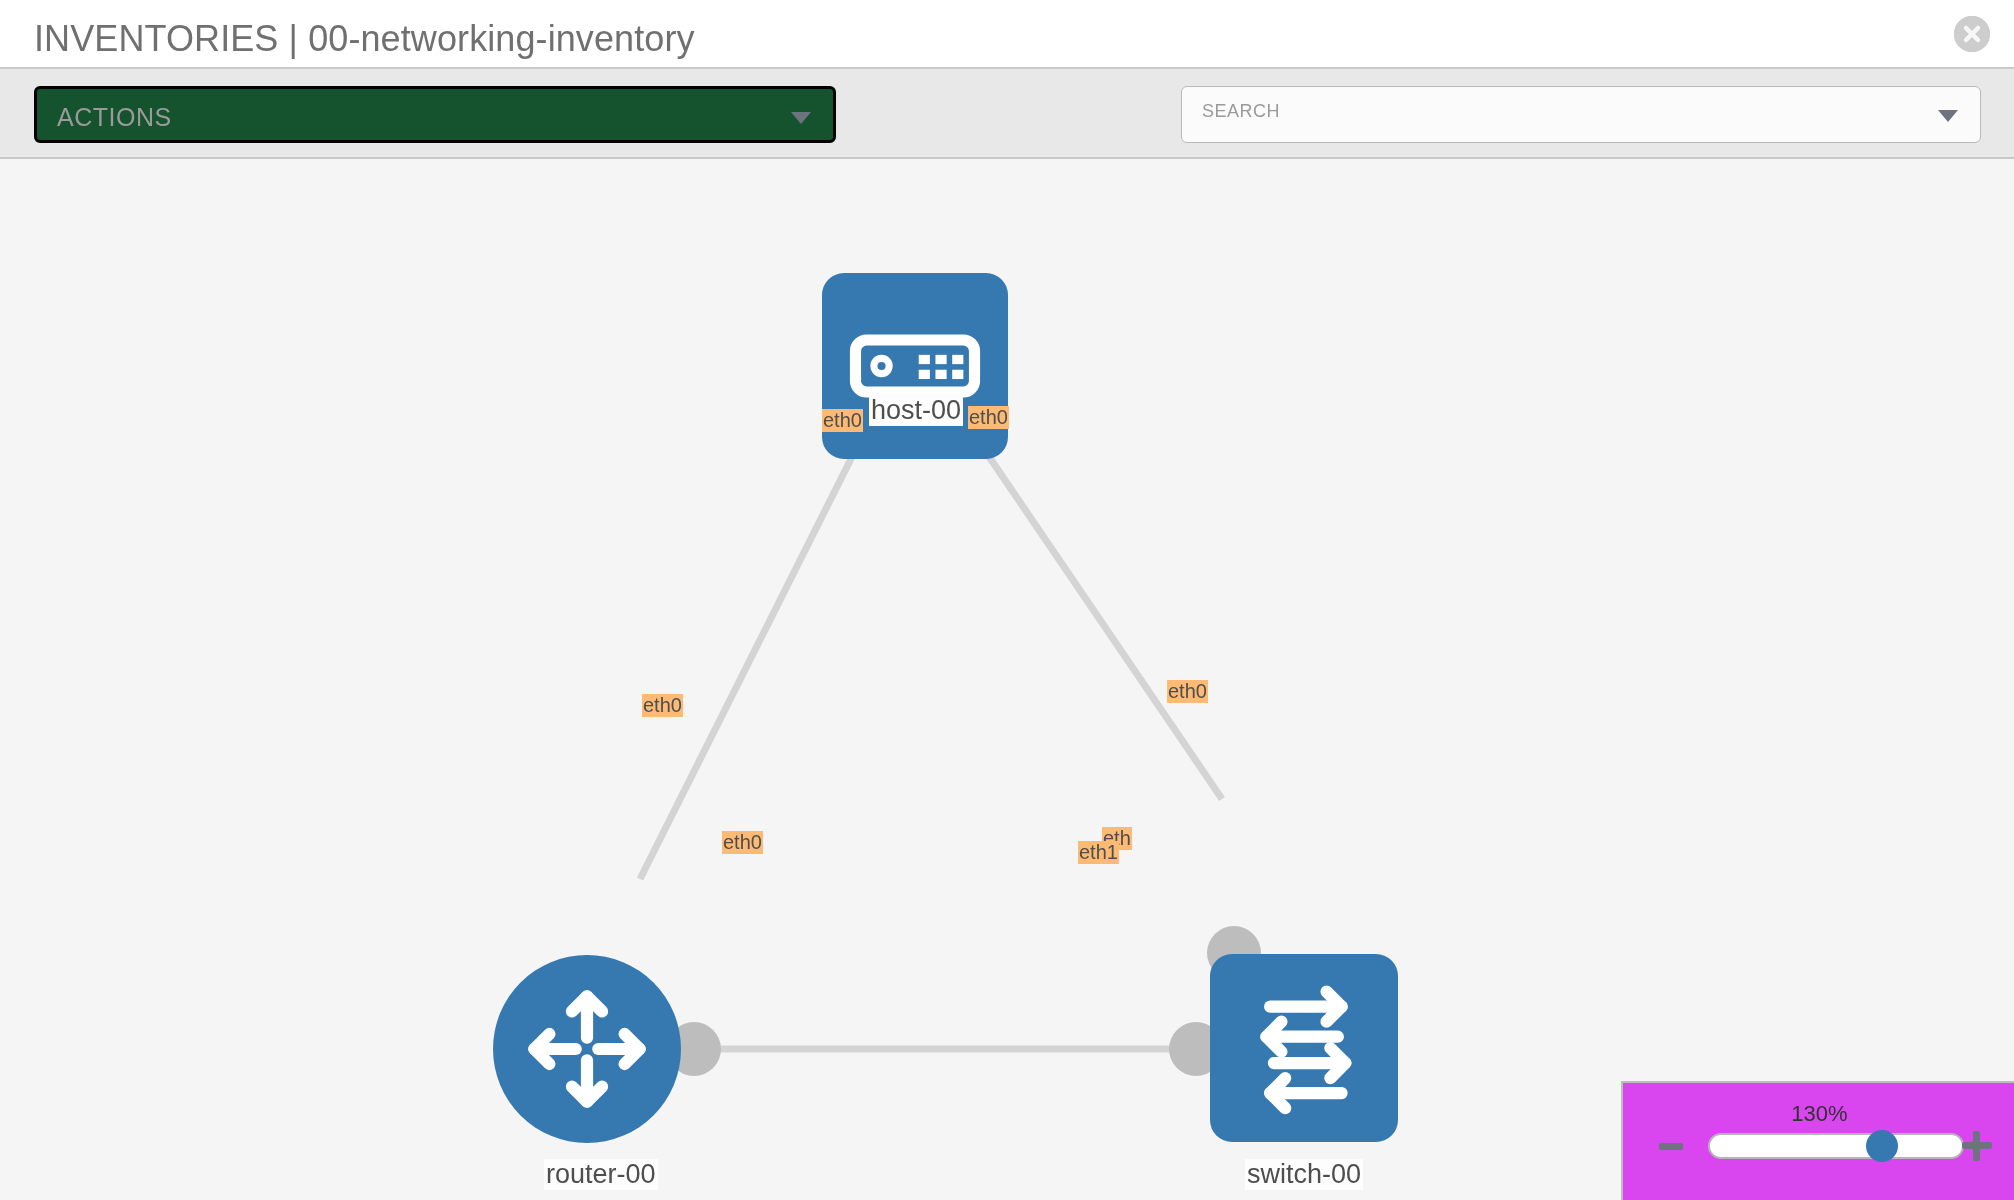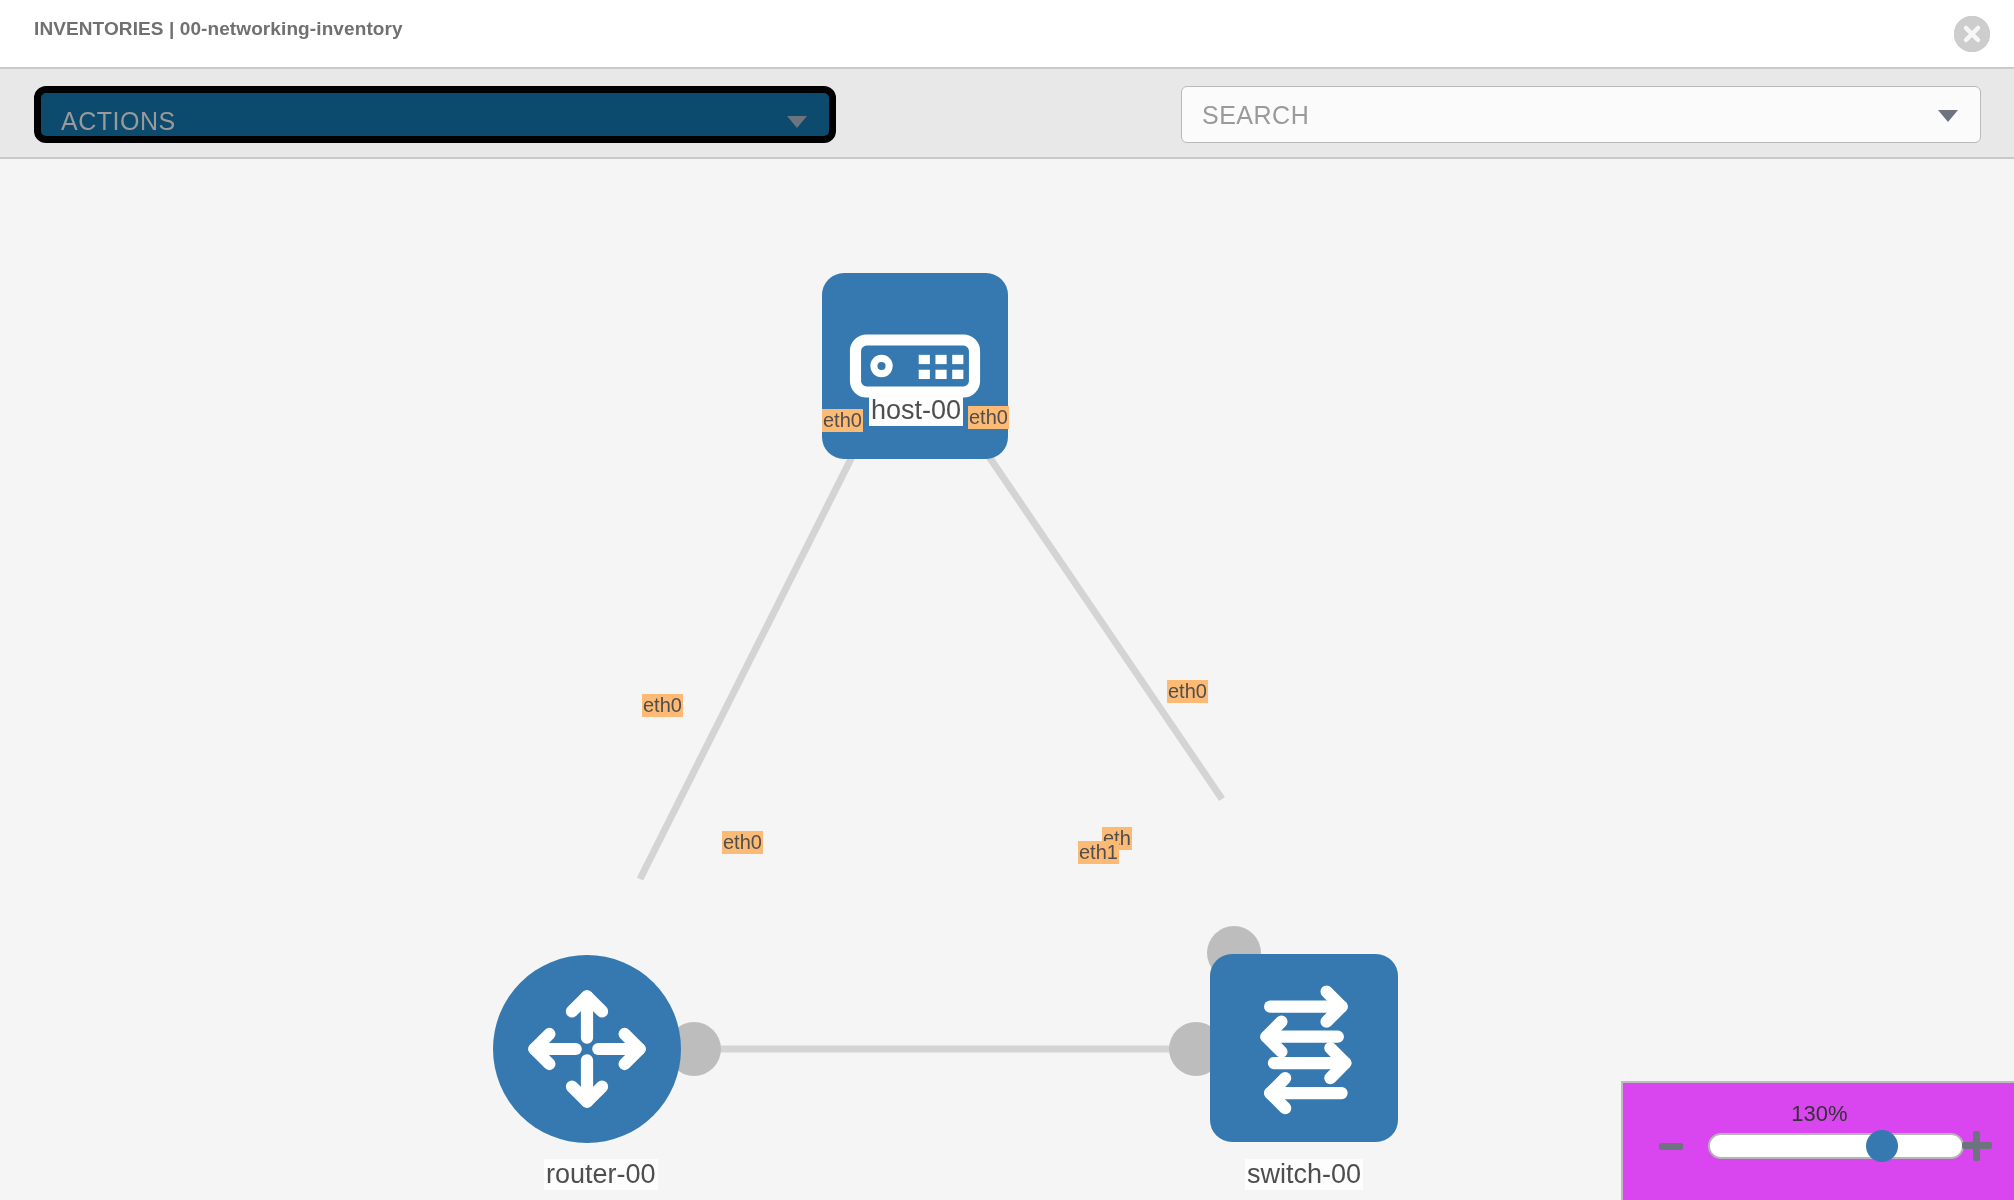--- a/index.html
+++ b/index.html
@@ -22,22 +22,22 @@
     width: 2014px;
     height: 69px;
     background: #ffffff;
     border-bottom: 2px solid #c9c9c9;
     box-sizing: border-box;
   }
   .header-title {
     position: absolute;
     left: 34px;
     top: 18px;
-    font-size: 19px;
-    font-weight: bold;
+    font-size: 36px;
+    font-weight: normal;
     color: #707070;
     letter-spacing: 0.1px;
     white-space: nowrap;
   }
   .close-btn {
     position: absolute;
     right: 24px;
     top: 16px;
     width: 36px;
     height: 36px;
@@ -56,23 +56,23 @@
     background: #e8e8e8;
     border-bottom: 2px solid #c9c9c9;
     box-sizing: border-box;
   }
   .actions-select {
     position: absolute;
     left: 34px;
     top: 17px;
     width: 802px;
     height: 57px;
-    background: #0c4a6e;
-    border: 7px solid #000000;
-    border-radius: 12px;
+    background: #14532d;
+    border: 3px solid #000000;
+    border-radius: 6px;
     box-sizing: border-box;
     cursor: pointer;
   }
   .actions-label {
     position: absolute;
     left: 20px;
     top: 14px;
     font-size: 25px;
     color: #9a9a9a;
     letter-spacing: 0.5px;
@@ -104,21 +104,21 @@
     background: #fbfbfb;
     border: 1px solid #b9b9b9;
     border-radius: 6px;
     box-sizing: border-box;
     cursor: text;
   }
   .search-label {
     position: absolute;
     left: 20px;
     top: 14px;
-    font-size: 25px;
+    font-size: 18px;
     color: #9a9a9a;
     letter-spacing: 0.5px;
   }
 
   
   .canvas {
     position: absolute;
     left: 0; top: 159px;
     width: 2014px;
     height: 1041px;

